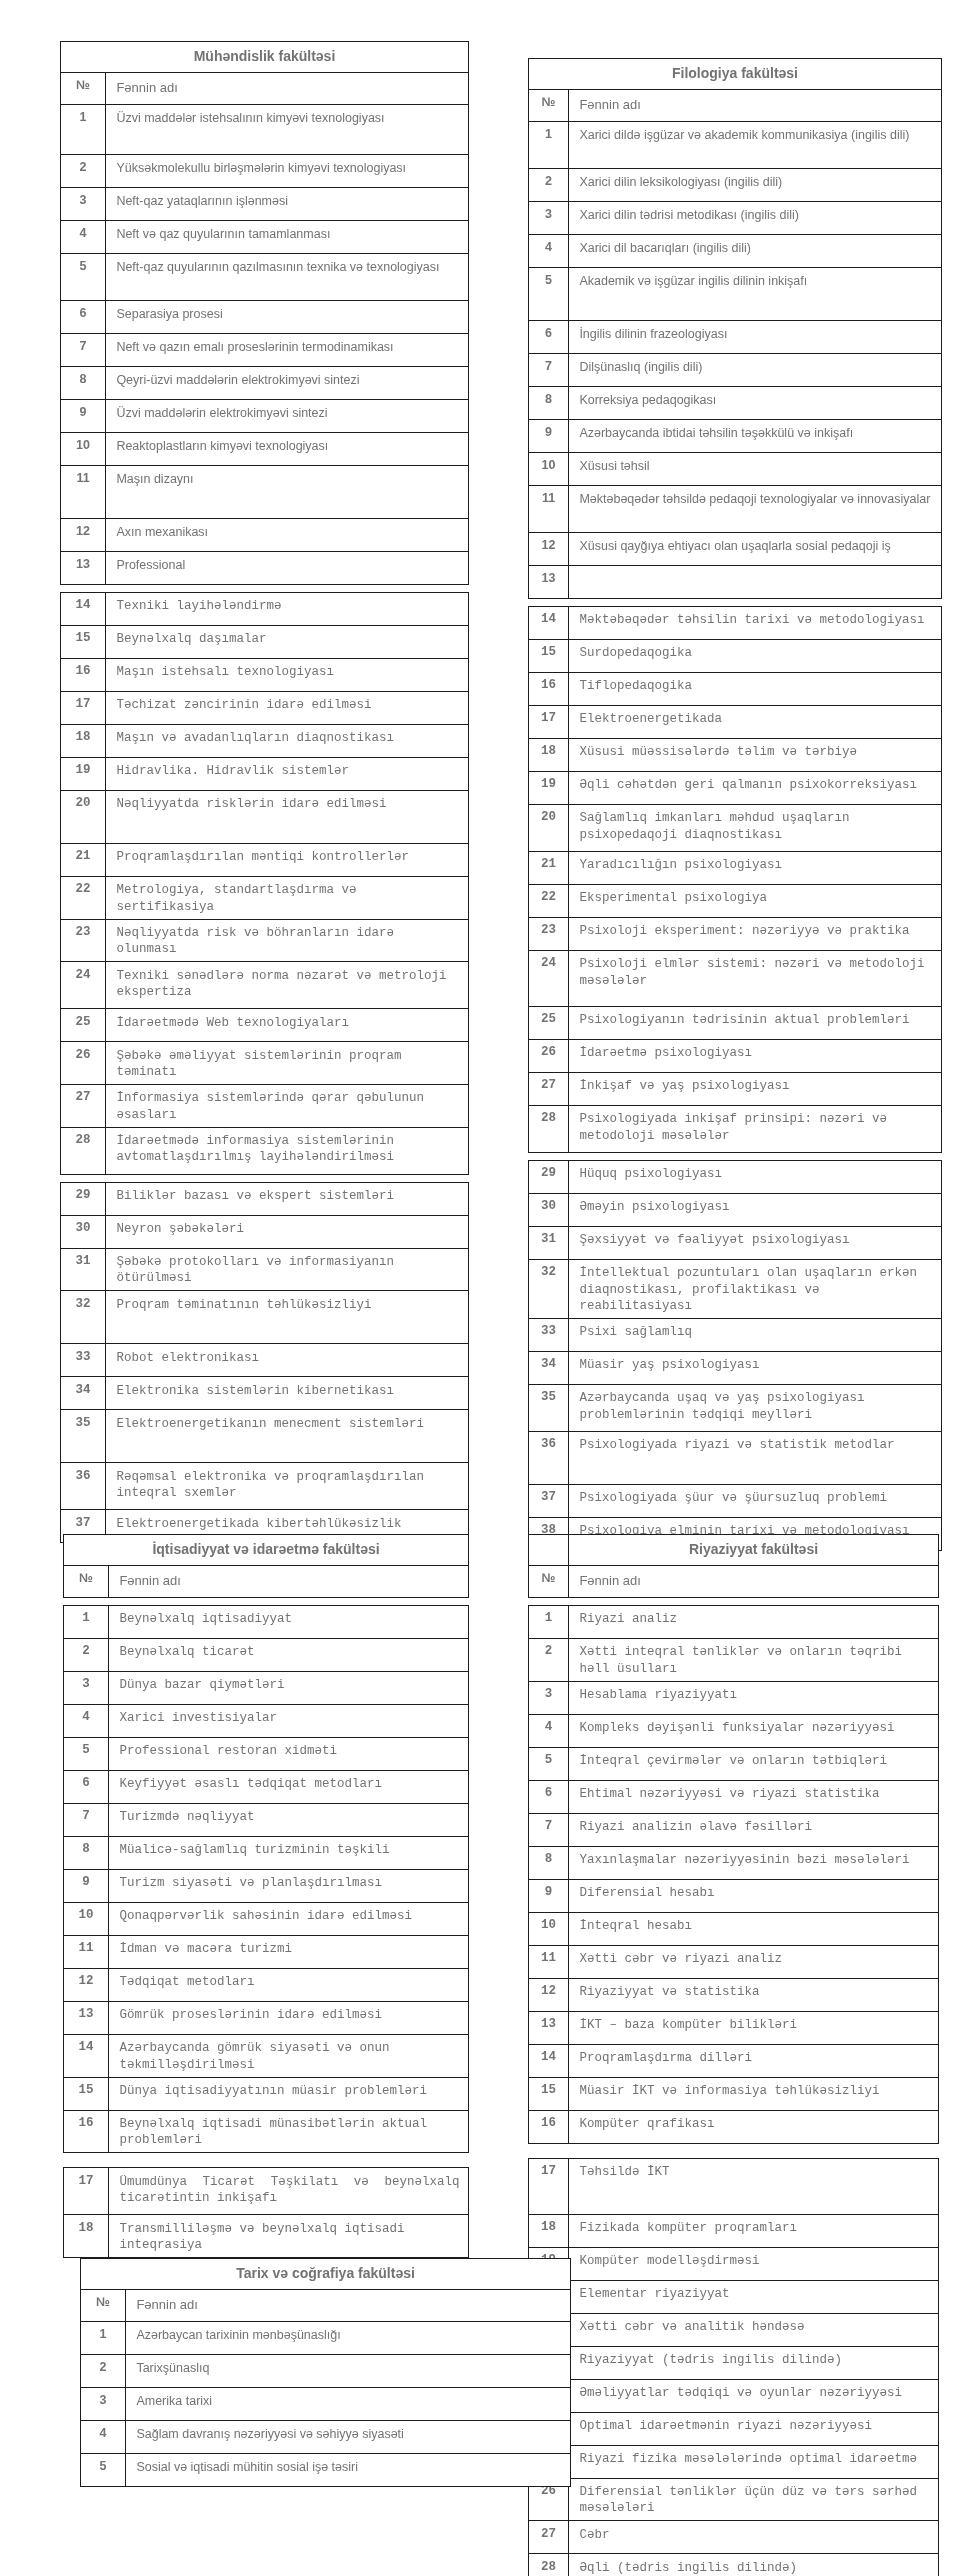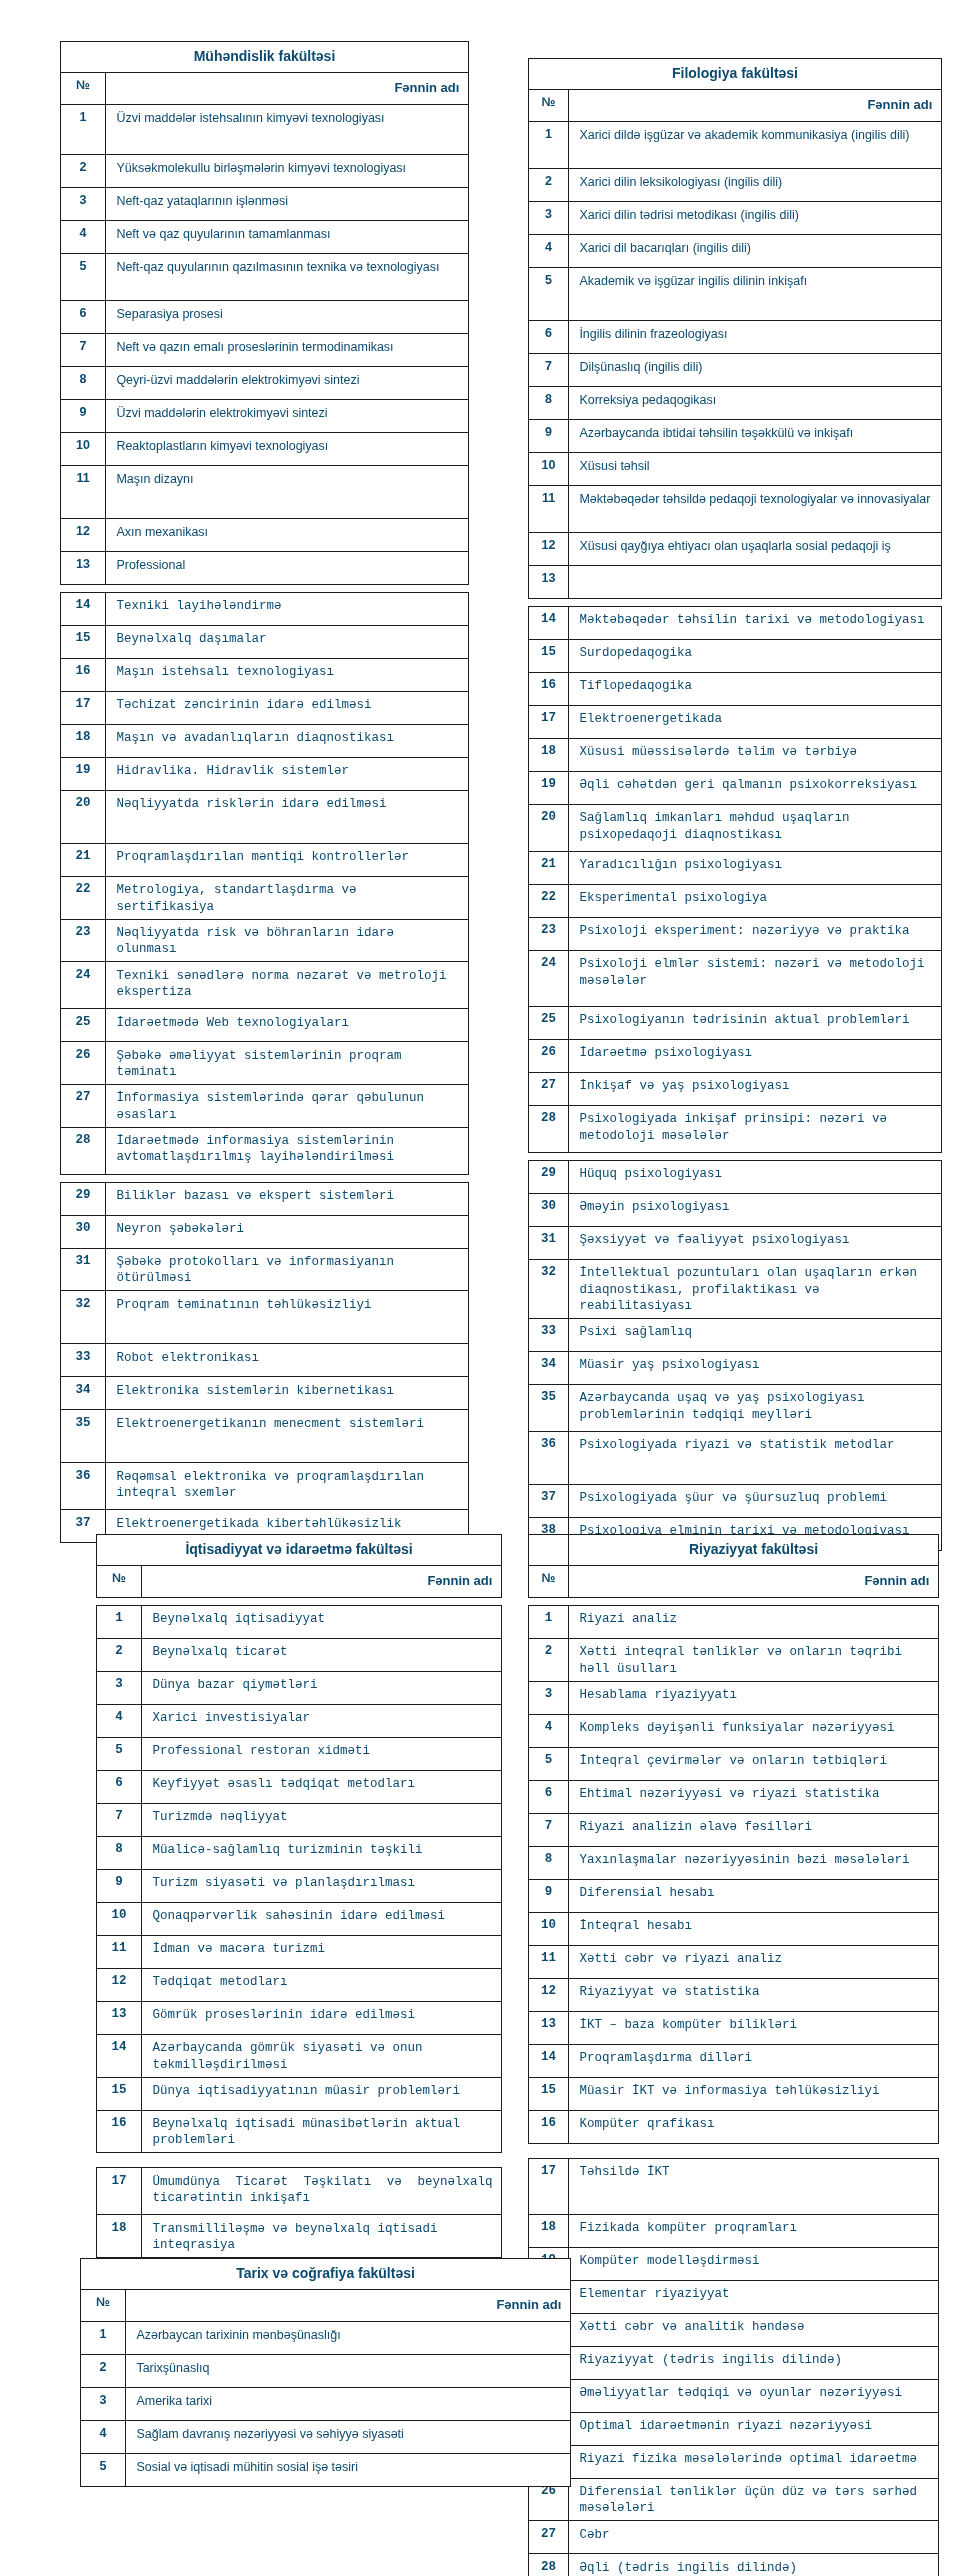--- a/index.html
+++ b/index.html
@@ -2,27 +2,27 @@
 <html style="font-size:14px"><head>
 <meta charset="utf-8">
 <style>
   html,body{margin:0;padding:0;background:#e8e8e8;}
   .page{
     position:relative;
     width:968px;
     height:2576px;
     background:#ffffff;
     font-family:"Liberation Sans", sans-serif;
-    color:#0c4a6e;
+    color:#737373;
     overflow:hidden;
   }
   .facTable{position:absolute;}
   #tbl-muhendislik{left:60px; top:41px;  width:409px;}
   #tbl-filologiya {left:528px;top:41px;  width:414px;margin-top:17px;}
-  #tbl-iqtisadiyyat{left:63px; top:1534px;width:406px;margin-left:33px;}
+  #tbl-iqtisadiyyat{left:63px; top:1534px;width:406px;}
   #tbl-riyaziyyat {left:528px;top:1534px;width:411px;}
   #tbl-tarix      {left:80px; top:2258px;width:491px;}
 
   .block{border:1.3px solid #1c1c1c; background:#fff;}
   .block + .block{margin-top:7px;font-family:Liberation Mono, monospace;}
   .block.gap-lg{margin-top:14px;}
 
   .trow{display:flex; align-items:stretch;}
   .trow + .trow{border-top:1.3px solid #1c1c1c;}
 
@@ -51,22 +51,22 @@
   .title-row .cell-title{
     flex:1;
     text-align:center;
     font-weight:bold;
     font-size:14px;
     padding:6px 5.2px 3.5px 5.2px;
     box-sizing:border-box;
   }
   .head-row{min-height:31px;}
   .head-row .cell-name{
-    text-align:right;
-    font-weight:bold;
+    text-align:left;
+    font-weight:normal;
     font-size:13px;
     padding-top:6px;
   }
   .data-row{min-height:32px;}
 </style>
 </head>
 <body>
 
 <div class="page">
   <section class="facTable t-left" id="tbl-muhendislik">

